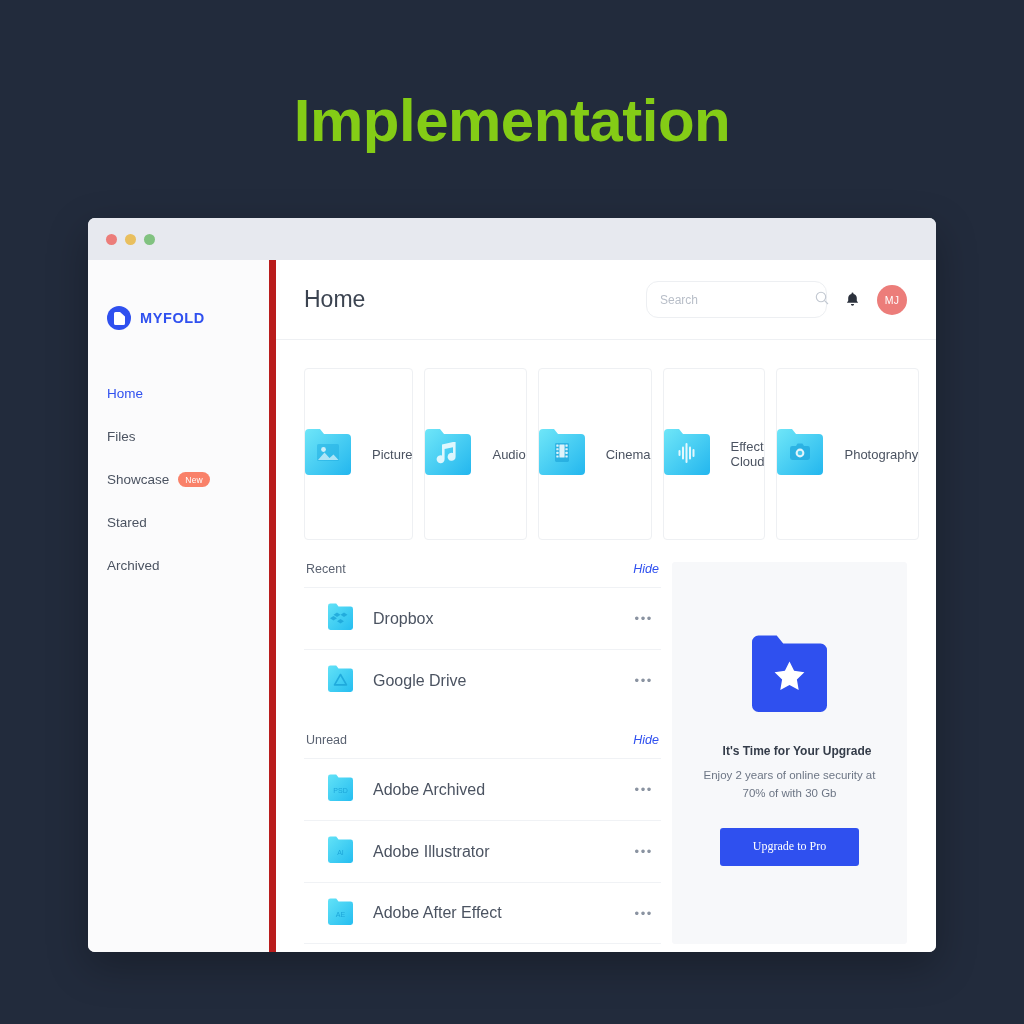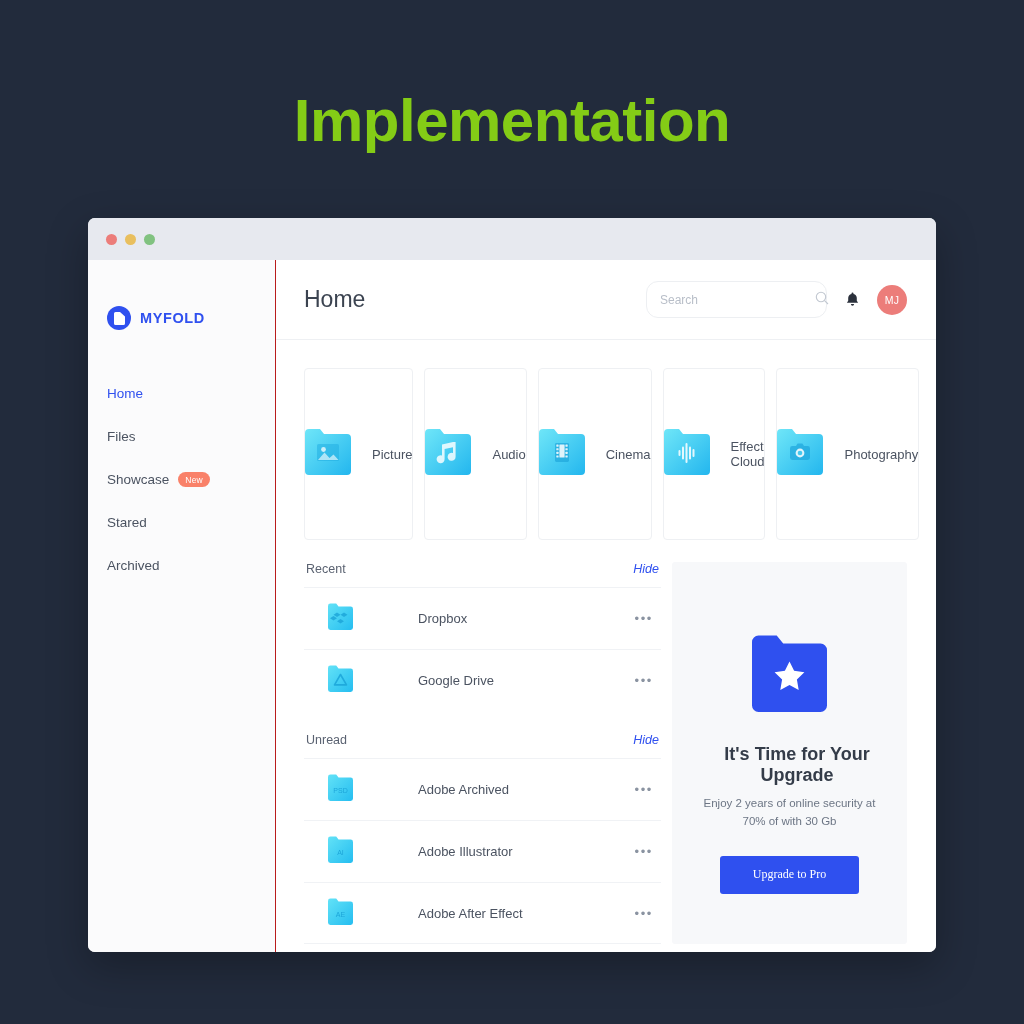--- a/index.html
+++ b/index.html
@@ -32,21 +32,21 @@
   .dot { width: 11px; height: 11px; border-radius: 50%; }
   .dot.red { background: #ec7d7a; }
   .dot.yellow { background: #e9bf5e; }
   .dot.green { background: #81c280; }
 
   .body-row { flex: 1 1 auto; display: flex; min-height: 0; }
 
   
   .sidebar {
     width: 188px; flex: 0 0 188px; background: #fbfbfc;
-    border-right: 1px solid #b91c1c; padding: 46px 0 4px 0; text-align: right;
+    border-right: 7px solid #b91c1c; padding: 46px 0 4px 0; text-align: right;
   }
   .logo { display: flex; align-items: center; gap: 9px; padding: 0 0 0 19px; }
   .logo-mark {
     width: 24px; height: 24px; border-radius: 50%; background: #2f50ef;
     display: flex; align-items: center; justify-content: center;
   }
   .logo-mark svg { display: block; }
   .logo-text { color: #2f50ef; font-size: 14.5px; font-weight: bold; letter-spacing: 0.6px; }
 
   .nav { margin-top: 42px; }
@@ -102,31 +102,31 @@
     display: flex; align-items: center; justify-content: space-between;
     padding: 0 2px 11px 2px;
   }
   .section-title { font-size: 12.5px; color: #5a6271; }
   .hide-link { font-size: 12.5px; color: #2f50ef; font-style: italic; }
   .file-row {
     display: flex; align-items: center; gap: 20px;
     height: 62px; border-top: 1px solid #f0f2f5; padding: 0 4px 0 24px;
   }
   .file-row:last-child { border-bottom: 1px solid #f0f2f5; }
-  .file-name { flex: 1 1 auto; font-size: 13px; color: #4b5361; margin-left: 45px; }
+  .file-name { flex: 1 1 auto; font-size: 16px; color: #4b5361; }
   .dots { color: #8a93a1; font-size: 13px; letter-spacing: 1.6px; padding-right: 4px; }
   .gap-block { height: 22px; }
 
   
   .promo {
     width: 235px; flex: 0 0 235px; background: #f7f8fa; border-radius: 3px;
     display: flex; flex-direction: column; align-items: center;
     padding: 72px 22px 0 22px; text-align: center;
   }
-  .promo-title { margin-top: 28px; font-size: 18px; color: #343c49; font-weight: bold; margin-left: 15px; }
+  .promo-title { margin-top: 28px; font-size: 12px; color: #343c49; font-weight: bold; margin-left: 15px; }
   .promo-sub { margin-top: 9px; font-size: 11.5px; color: #6d7685; line-height: 1.55; }
   .promo-btn {
     margin-top: 25px; width: 139px; height: 38px; background: #2f50ef; color: #fff;
     border: 0; border-radius: 3px; font-size: 12px; cursor: pointer;
     font-family: Liberation Serif, serif;
   }
 </style>
 </head>
 <body>
 

